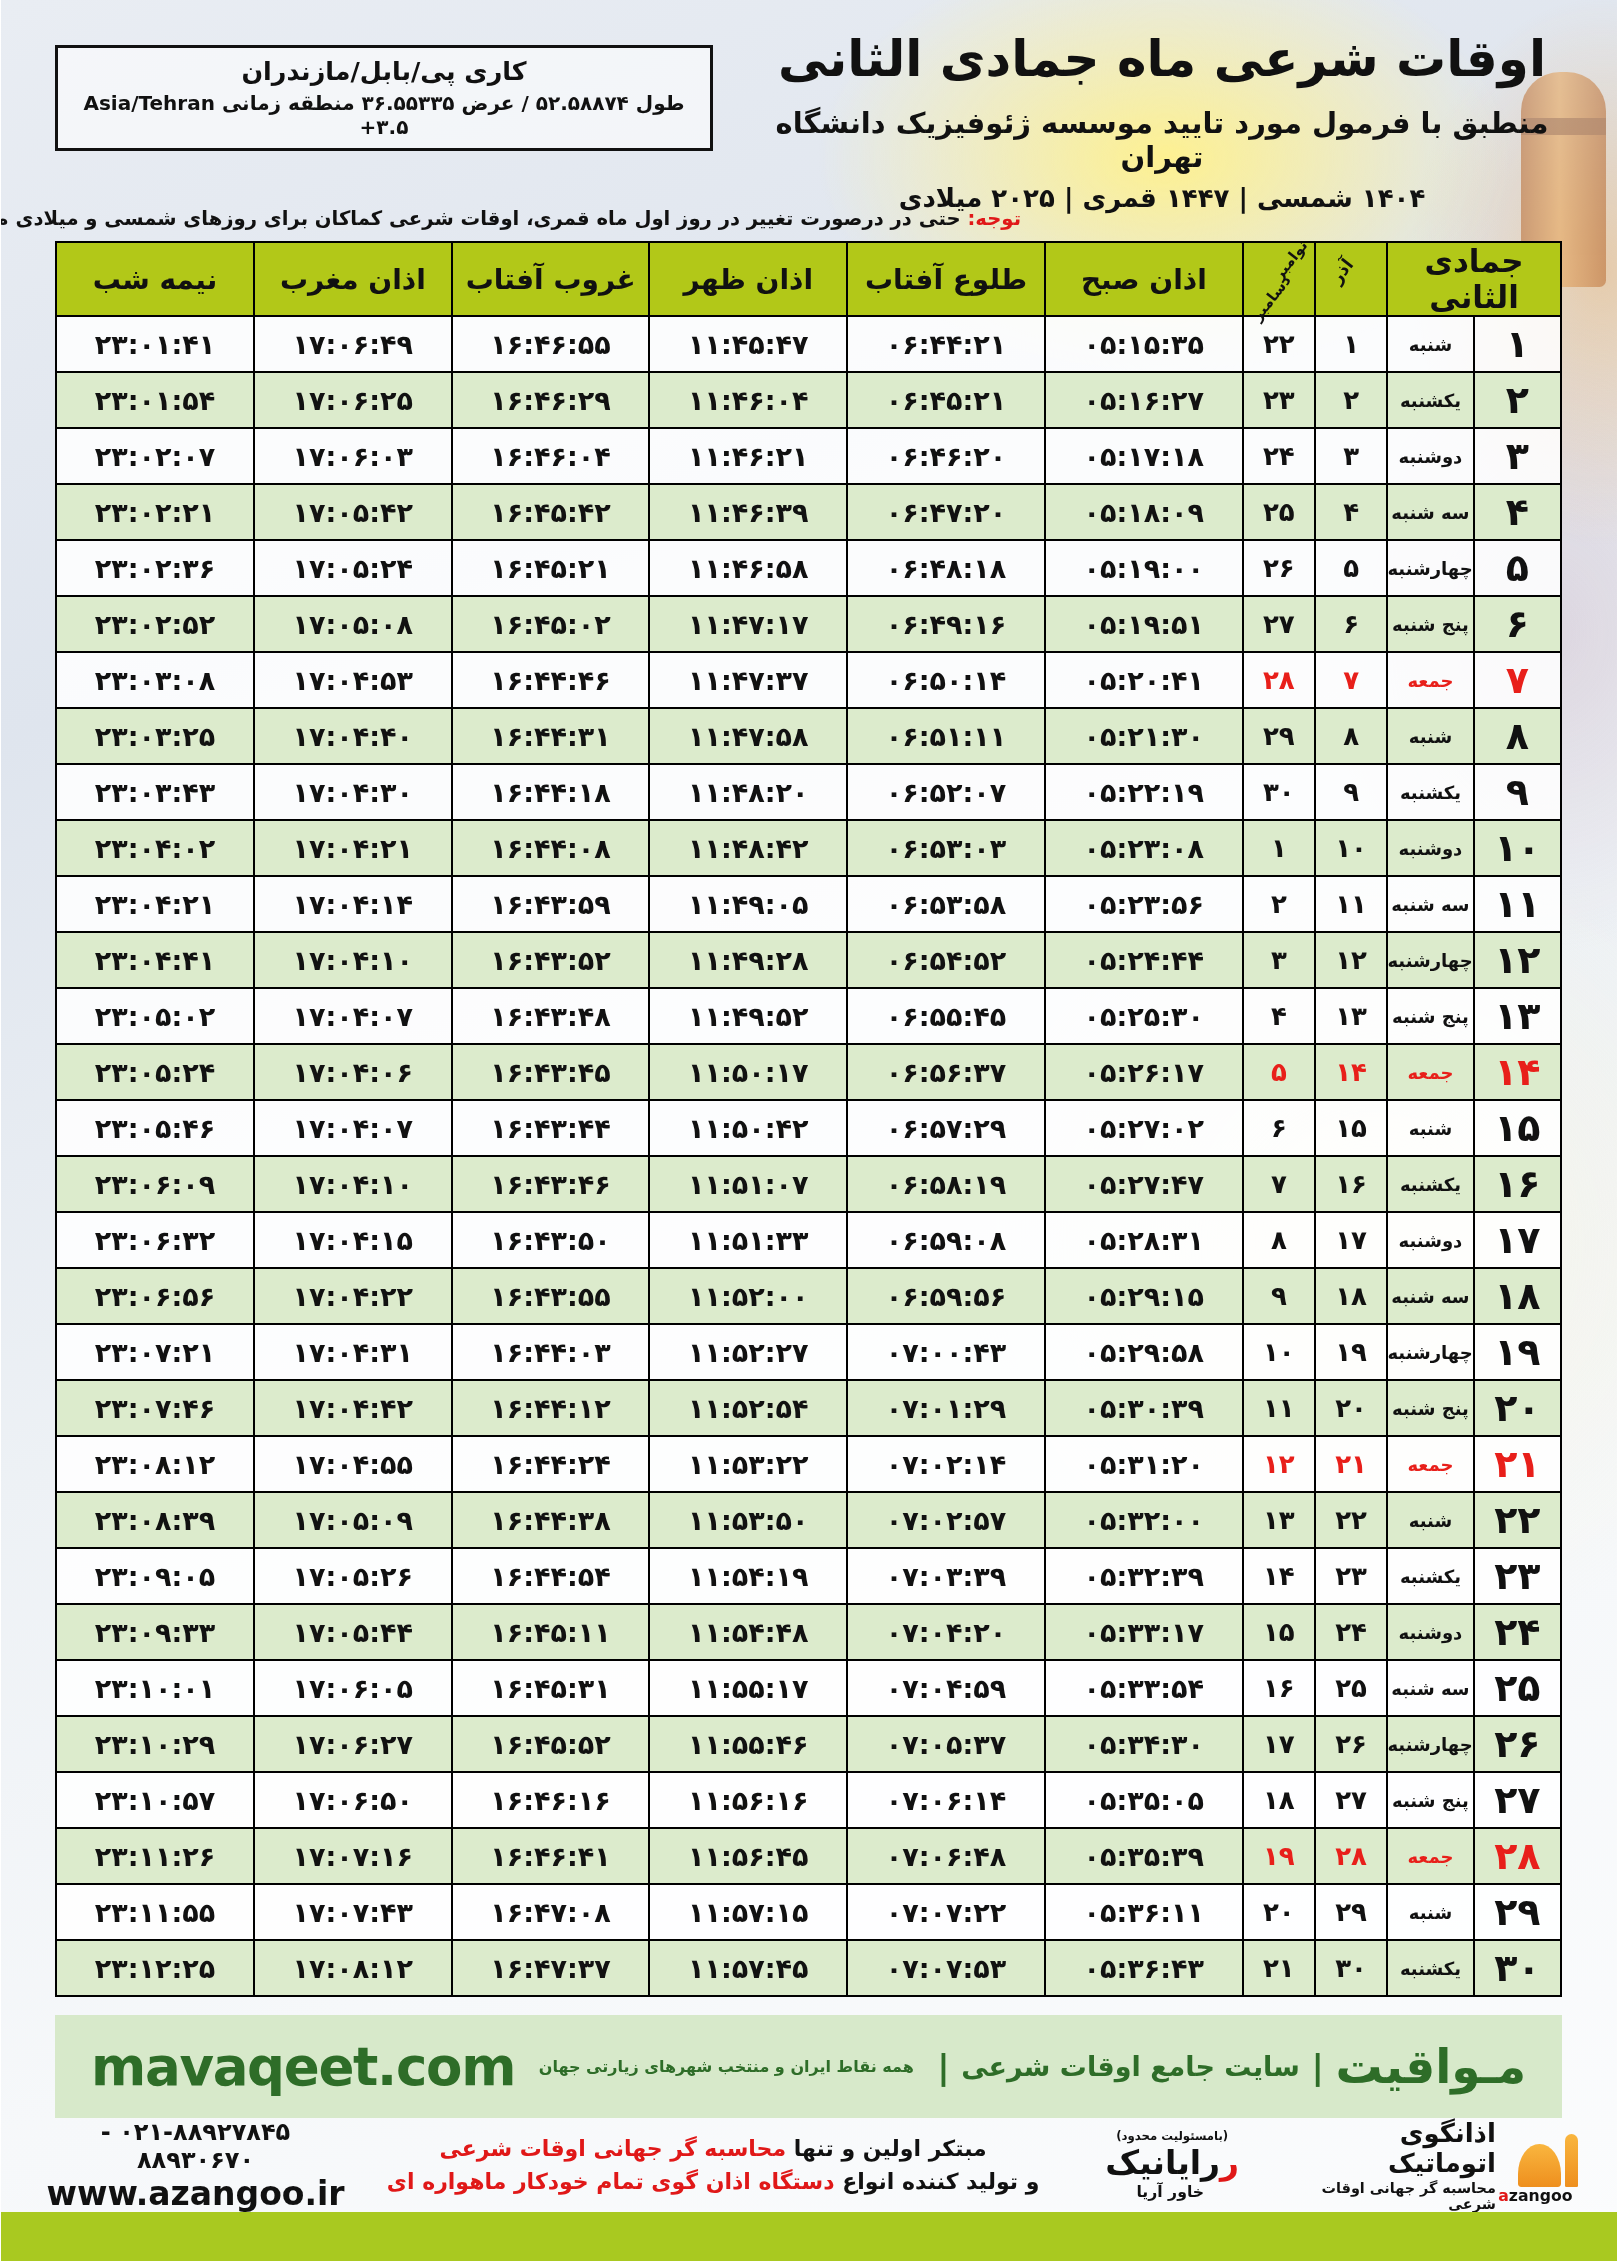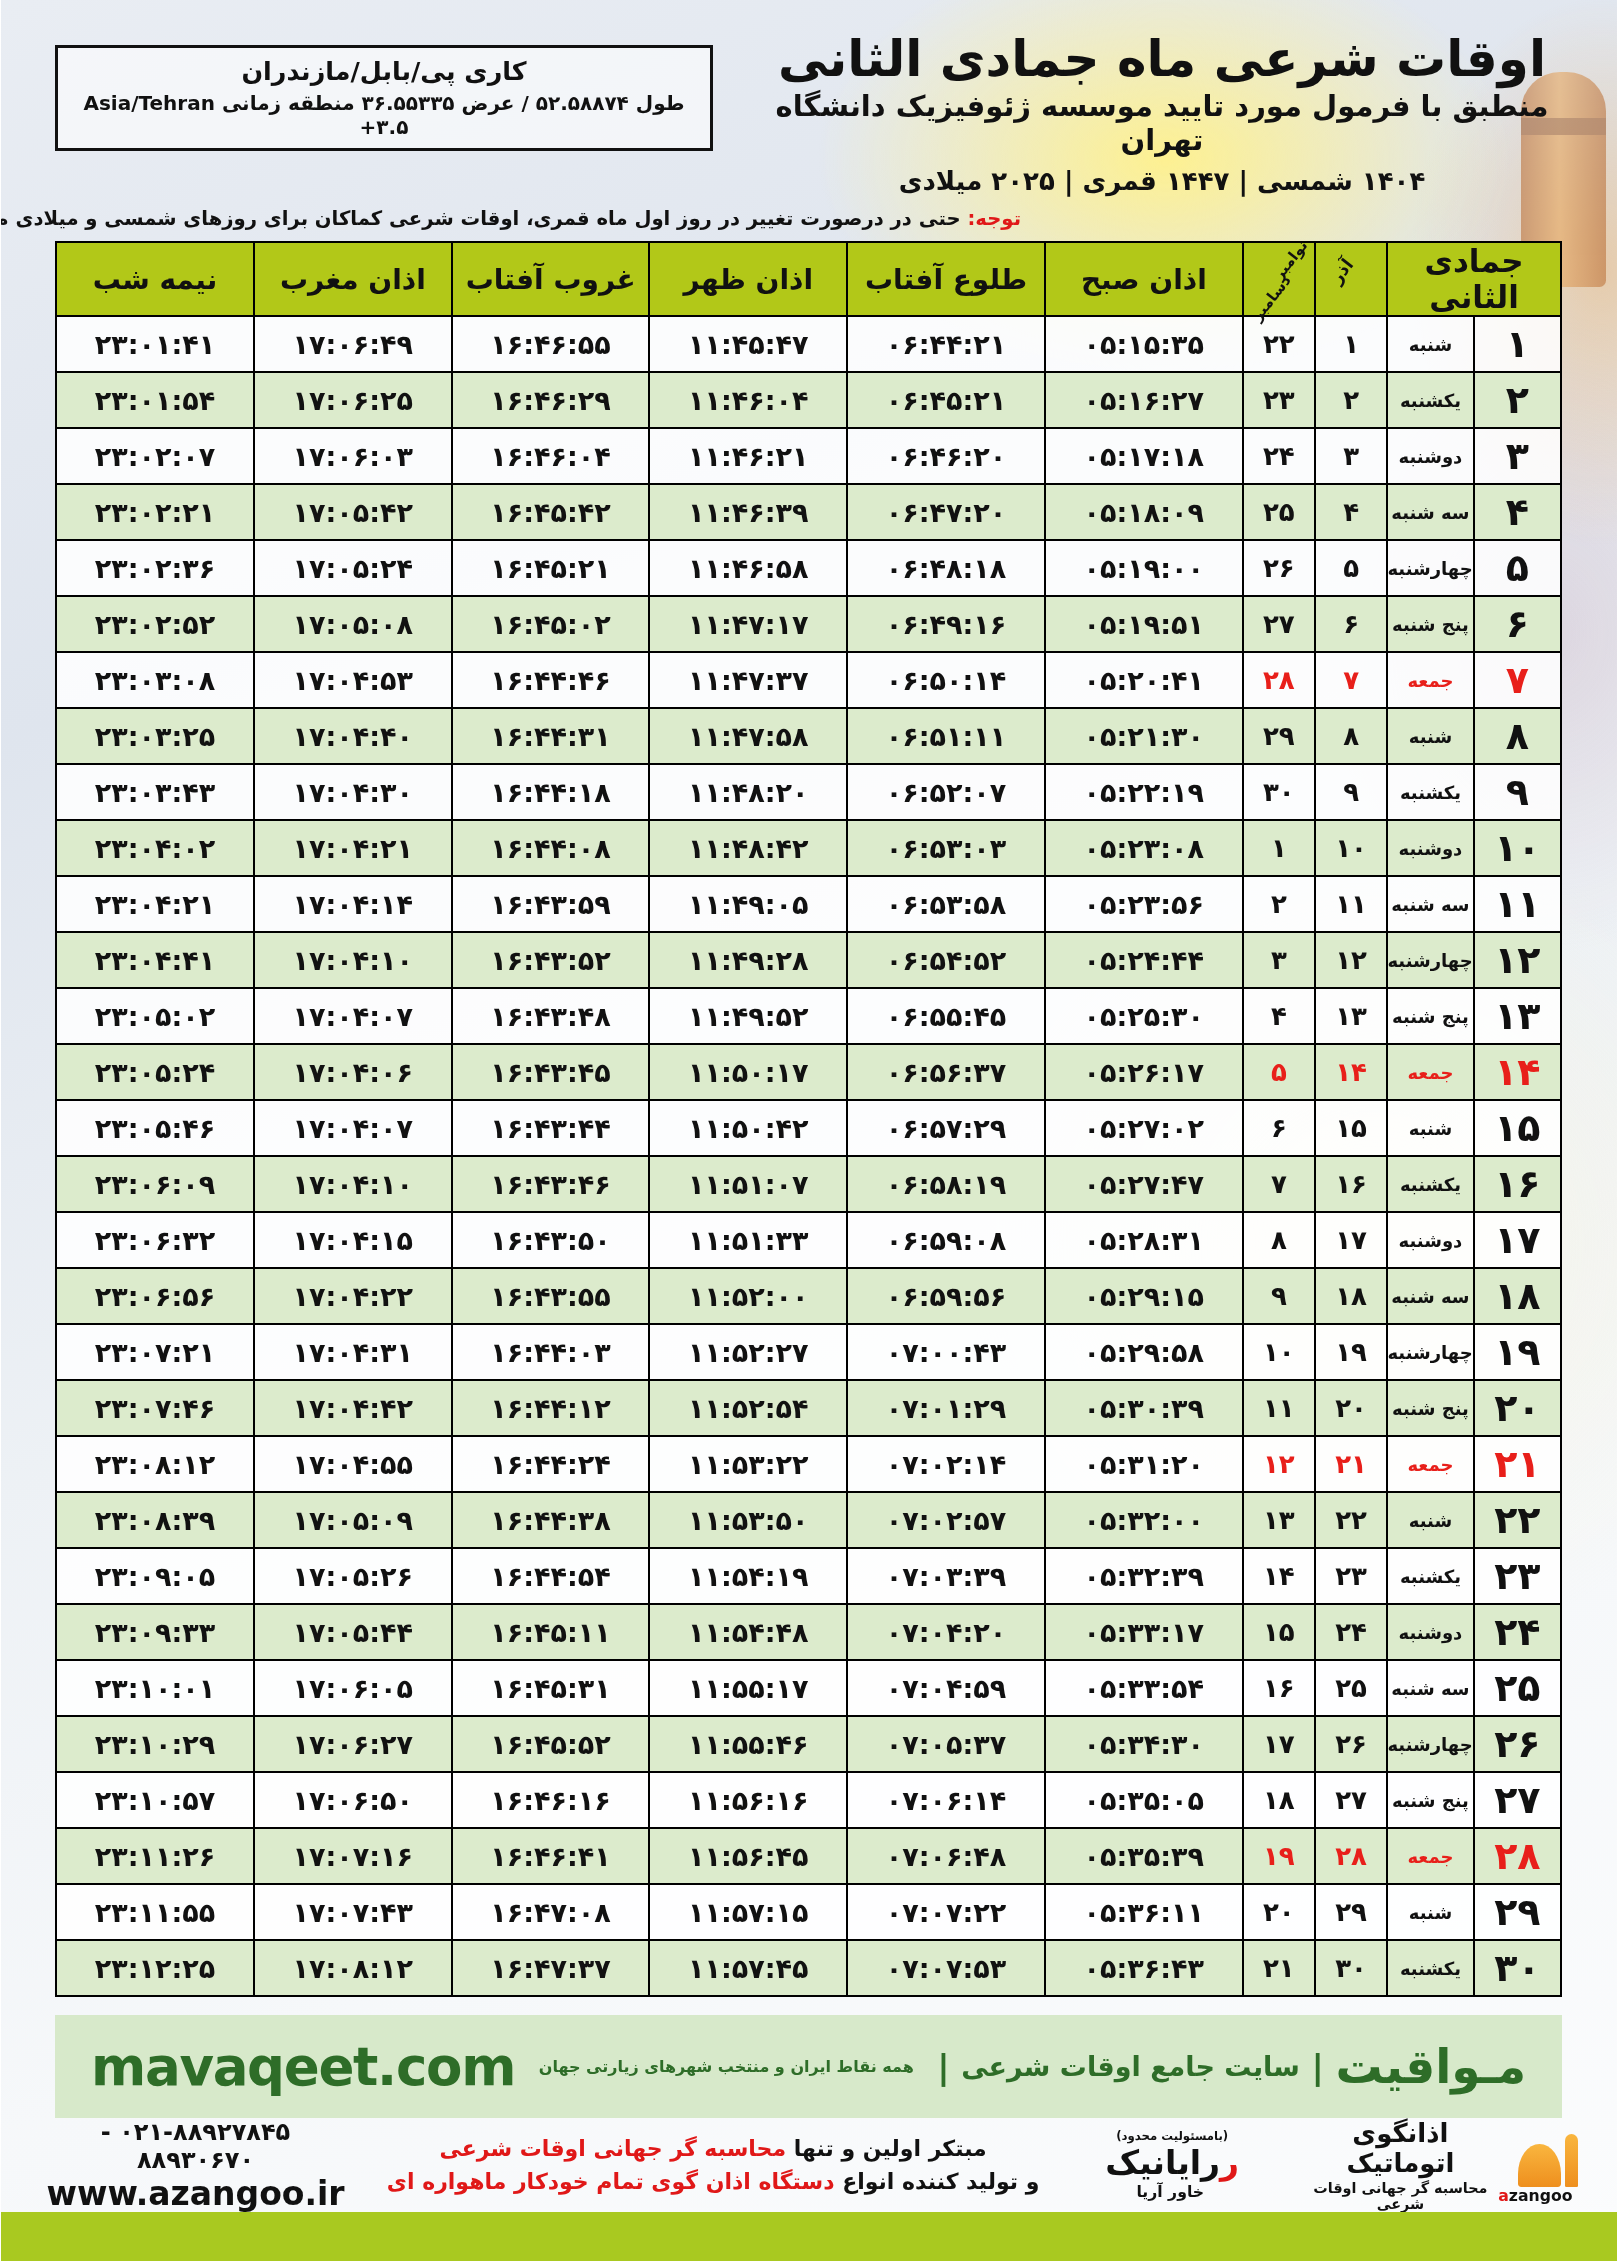--- a/index.html
+++ b/index.html
@@ -12,21 +12,21 @@
       radial-gradient(ellipse 326px 457px at 96% 28%, rgba(190,150,170,.25), rgba(190,150,170,0) 70%),
       radial-gradient(ellipse 587px 587px at 85% 55%, rgba(250,244,215,.5), rgba(250,244,215,0) 70%),
       linear-gradient(160deg,#e9edf3 0%,#dfe5ee 26%,#edf1f5 52%,#f6f8fa 75%,#fbfcfd 100%);
   }
   .minaret{position:absolute;right:11.7px;top:72px;width:85px;height:215px;opacity:.55;
     background:linear-gradient(90deg,#b86a30,#e8a559 45%,#b86a30);border-radius:39px 39px 6.5px 6.5px;}
   .minaret:before{content:"";position:absolute;top:46px;left:0;width:100%;height:17px;background:#8a4a22;opacity:.7;}
   .header-row{position:absolute;top:31px;right:55px;left:55px;height:170px;}
   .title-block{position:absolute;right:0;width:802px;top:0;text-align:center;}
   .title-block .t1{font-size:50px;font-weight:bold;line-height:1.12;}
-  .title-block .t2{font-size:29px;font-weight:bold;margin-top:2px;}
+  .title-block .t2{font-size:29px;font-weight:bold;margin-top:19px;}
   .title-block .t3{font-size:26px;font-weight:bold;margin-top:9px;}
   .city-box{position:absolute;left:0;top:14.4px;width:658px;box-sizing:border-box;
     border:3.3px solid #111;background:rgba(255,255,255,.55);text-align:center;padding:6.5px 6.5px 9px;}
   .city-box .c1{font-size:37px;font-weight:bold;line-height:1.05;}
   .city-box .c2{font-size:25.4px;font-weight:bold;margin-top:1.3px;}
   .city-box .c3{font-size:20px;font-weight:bold;margin-top:5.2px;}
   .note-line{position:absolute;top:207px;left:55px;width:966px;direction:rtl;text-align:right;
     font-size:19.6px;font-weight:bold;white-space:nowrap;}
   .note-line .red{color:#e01818;}
   table.times{position:absolute;top:241px;left:55px;width:1507px;border-collapse:collapse;direction:rtl;
@@ -54,21 +54,21 @@
   .mavaqeet-bar .coverage{font-size:16px;font-weight:bold;margin-right:11.7px;}
   .mavaqeet-bar .url{margin-right:auto;direction:ltr;font-size:53px;font-weight:bold;letter-spacing:-1.3px;}
   .bottom-strip{position:absolute;left:0;top:2118px;width:1618px;height:94px;display:flex;direction:rtl;
     align-items:center;justify-content:space-between;padding:0 39px;box-sizing:border-box;background:transparent;}
   .azangoo-logo{display:flex;direction:rtl;align-items:center;width:274px;}
   .az-icon{position:relative;width:78px;height:72px;flex:0 0 auto;}
   .az-dome{position:absolute;right:18px;bottom:14.4px;width:43px;height:43px;background:linear-gradient(180deg,#f9b63f,#ee8f1e);border-radius:50% 50% 8% 8% / 70% 70% 8% 8%;}
   .az-minar{position:absolute;right:1.3px;bottom:14.4px;width:13px;height:53px;background:linear-gradient(180deg,#f9b63f,#ee8f1e);border-radius:6.5px 6.5px 1.3px 1.3px;}
   .az-latin{position:absolute;right:6.5px;bottom:-3.9px;font-size:15.7px;font-weight:bold;direction:ltr;color:#111;}
   .az-latin .a{color:#e01818;}
-  .az-text{margin-right:5.2px;text-align:center;}
+  .az-text{margin-right:5.2px;text-align:right;}
   .az-name{font-size:26px;font-weight:bold;}
   .az-tag{font-size:14.4px;font-weight:bold;margin-top:2.6px;}
   .rayanik-logo{text-align:center;width:196px;}
   .ry-tiny{font-size:11.7px;font-weight:bold;}
   .ry-name{font-size:33px;font-weight:bold;}
   .ry-name .red{color:#e01818;}
   .ry-sub{font-size:15.7px;font-weight:bold;display:inline-block;margin-right:3.9px;}
   .promo{text-align:center;font-size:22px;font-weight:bold;line-height:1.5;}
   .promo .red{color:#e01818;}
   .contact{text-align:center;width:313px;}

